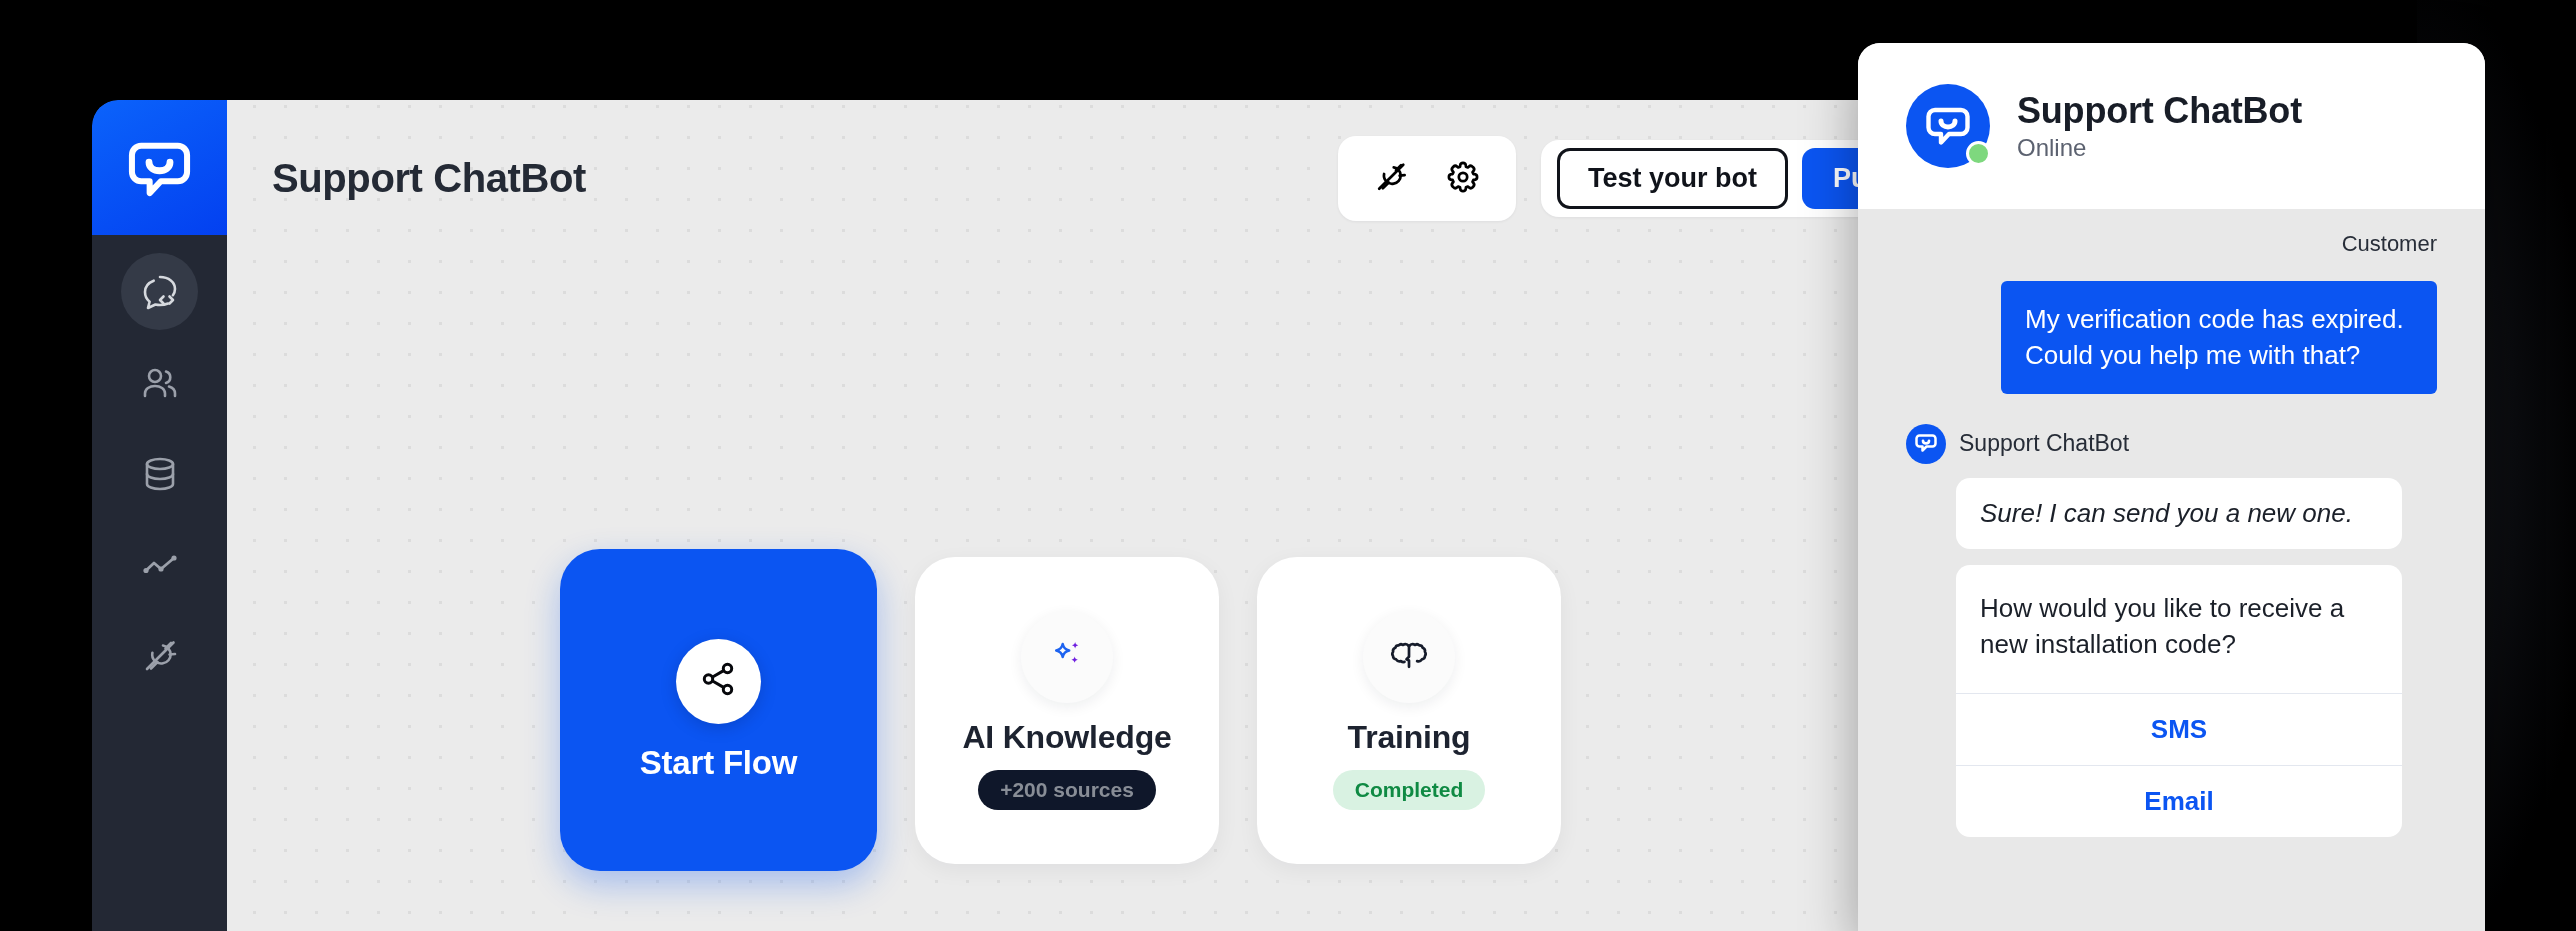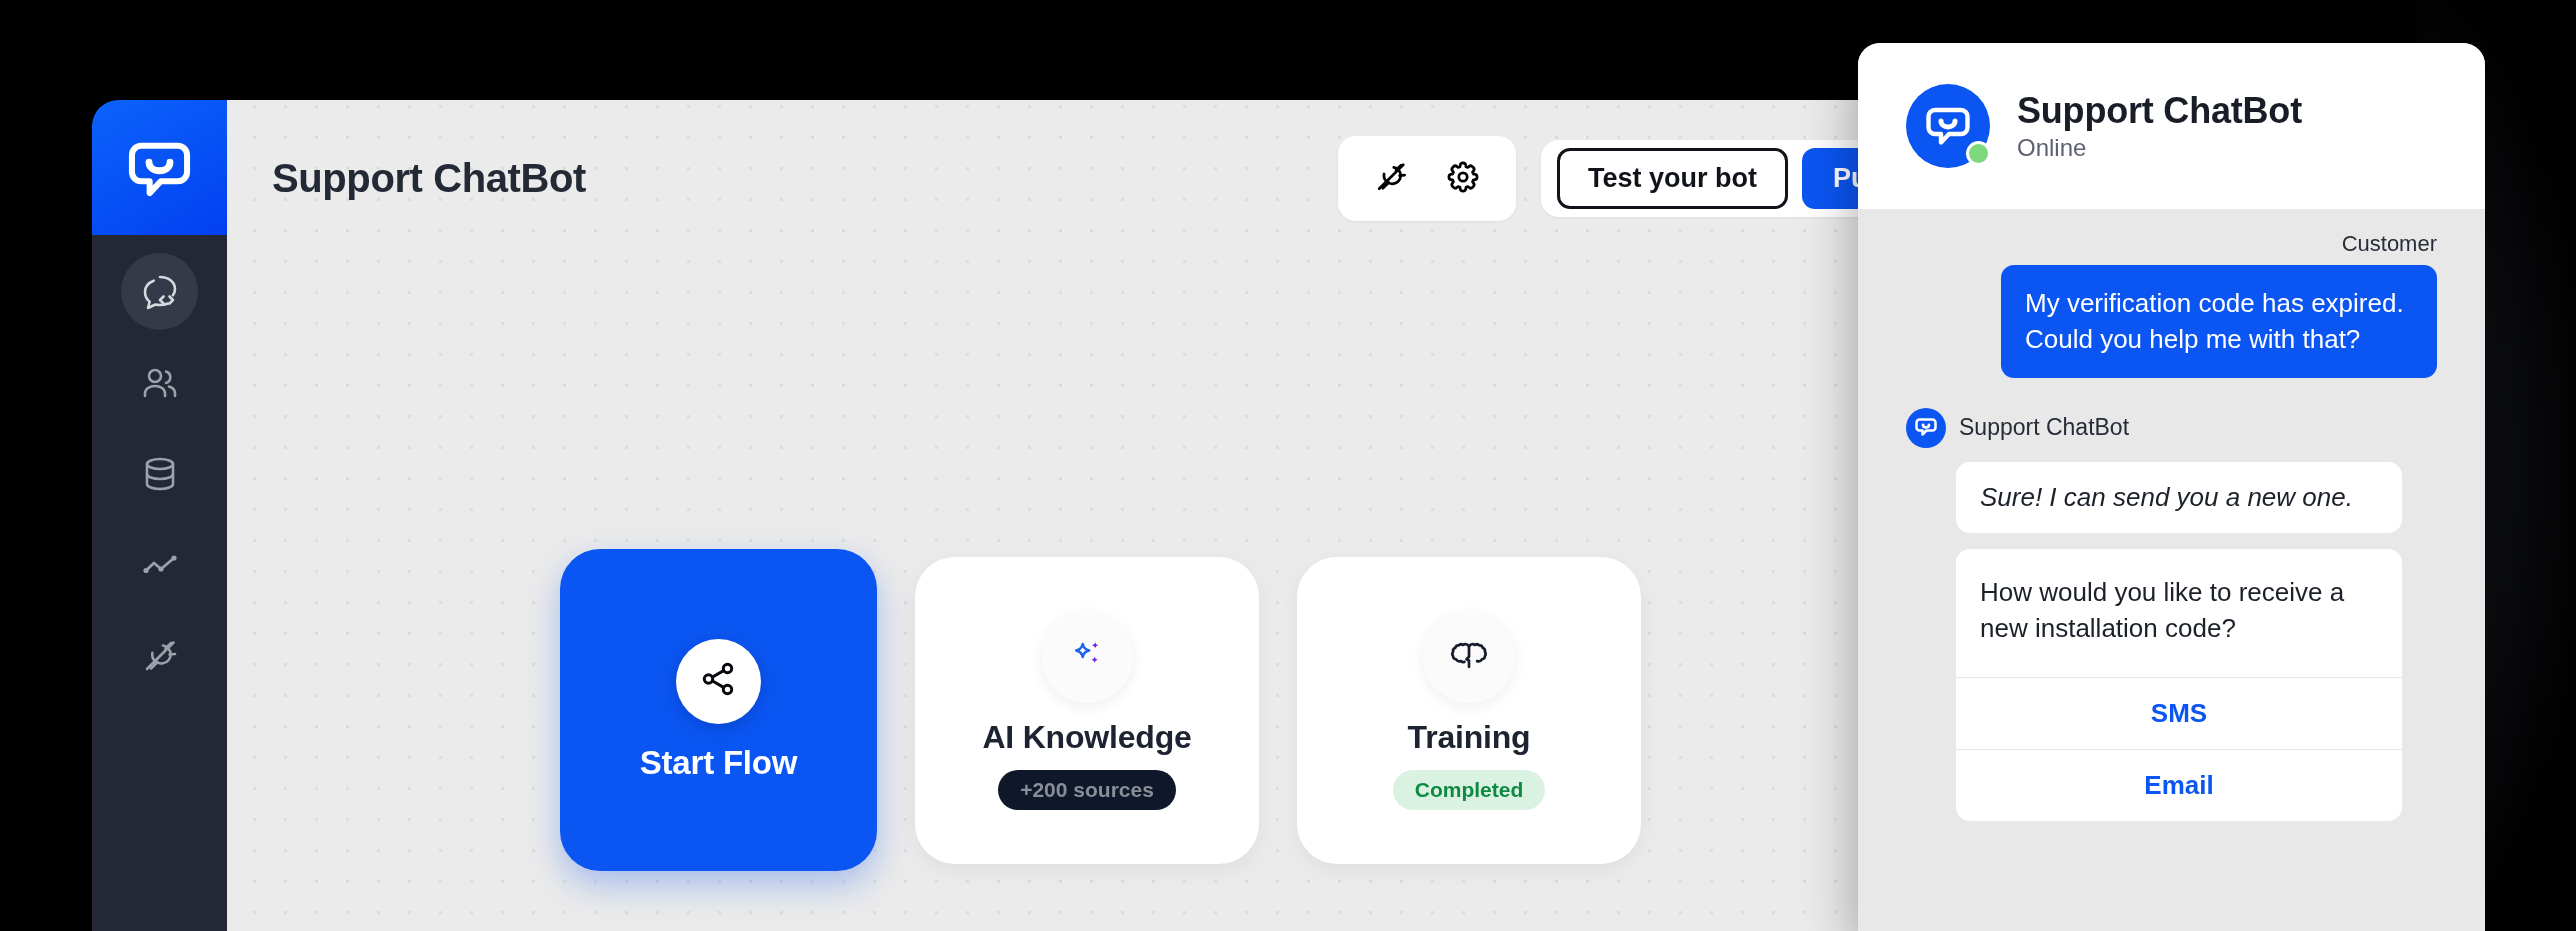--- a/index.html
+++ b/index.html
@@ -141,21 +141,21 @@
 
   
   #cards-row {
     position:absolute;
     left:333px; top:449px;
     display:flex;
     align-items:center;
     gap:38px;
   }
   .card {
-    width:344px; height:307px;
+    width:304px; height:307px;
     border-radius:40px;
     background:#ffffff;
     display:flex; flex-direction:column;
     align-items:center; justify-content:center;
     box-shadow:0 6px 22px rgba(20,26,40,.055);
     cursor:pointer;
     position:relative;
   }
   .card.primary {
     background:#0b55f2;
@@ -247,29 +247,29 @@
   #chat-body {
     flex:1;
     background:#e8e8e8;
     padding:22px 48px 0 48px;
     display:flex; flex-direction:column;
     overflow:hidden;
   }
   .msg-author {
     font-size:22px;
     color:#282e39;
-    margin-bottom:8px;
+    margin-bottom:24px;
   }
   .msg-author.right { text-align:right; }
   .bubble-user {
     align-self:flex-end;
     max-width:436px;
     background:#0b55f2;
     color:#ffffff;
-    border-radius:13px;
+    border-radius:6px;
     padding:20px 24px;
     font-size:26px;
     line-height:1.4;
   }
   .bot-block { margin-top:30px; }
   .bot-head {
     display:flex; align-items:center; gap:13px;
     margin-bottom:14px;
   }
   .avatar-sm {

